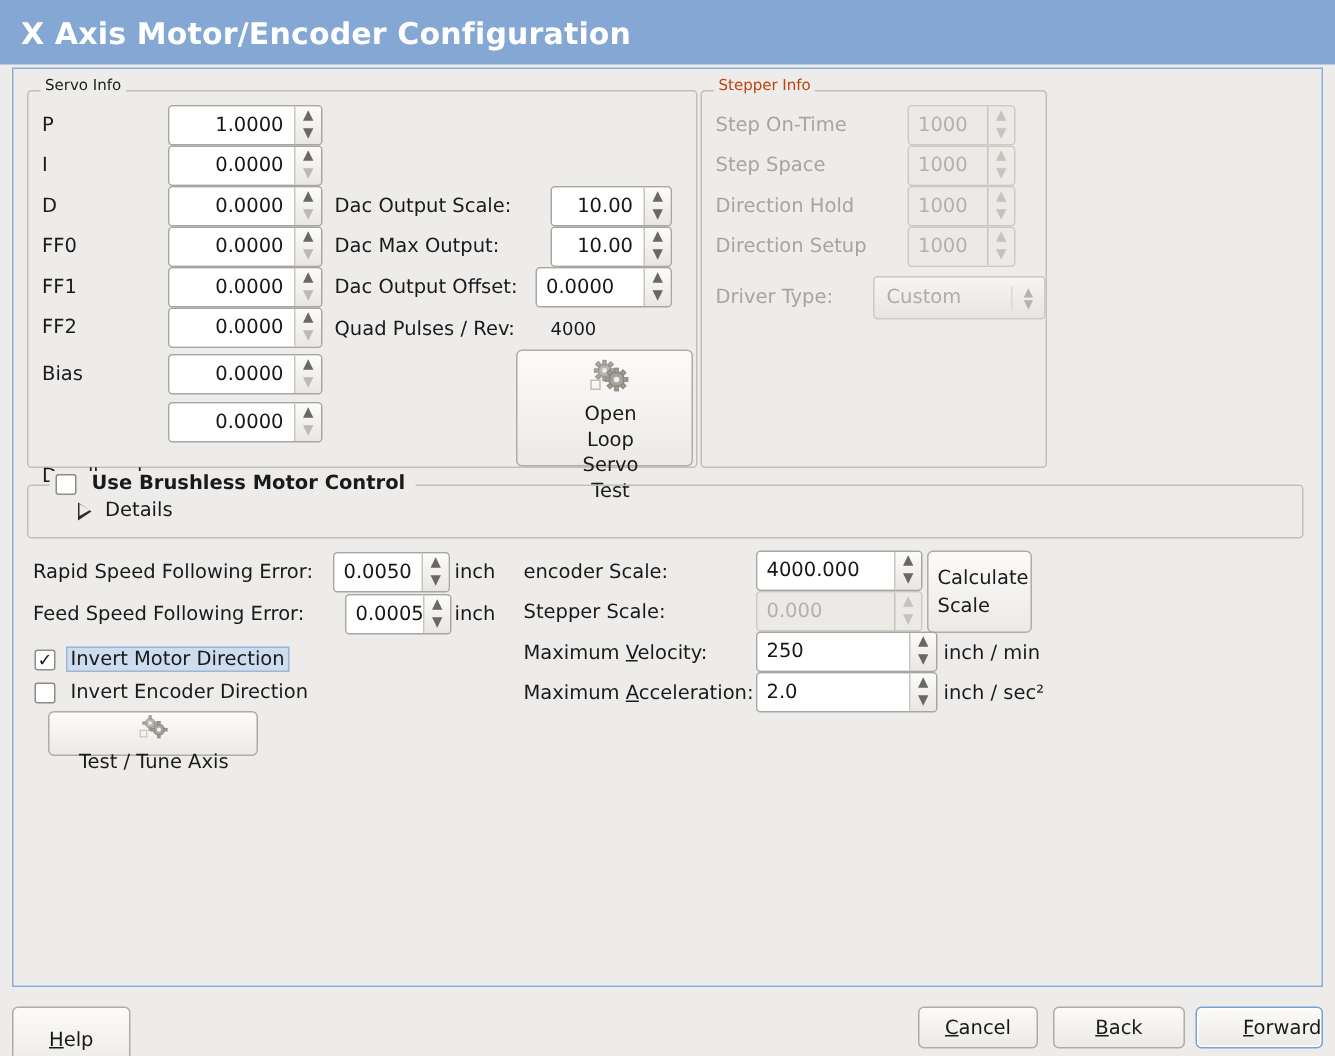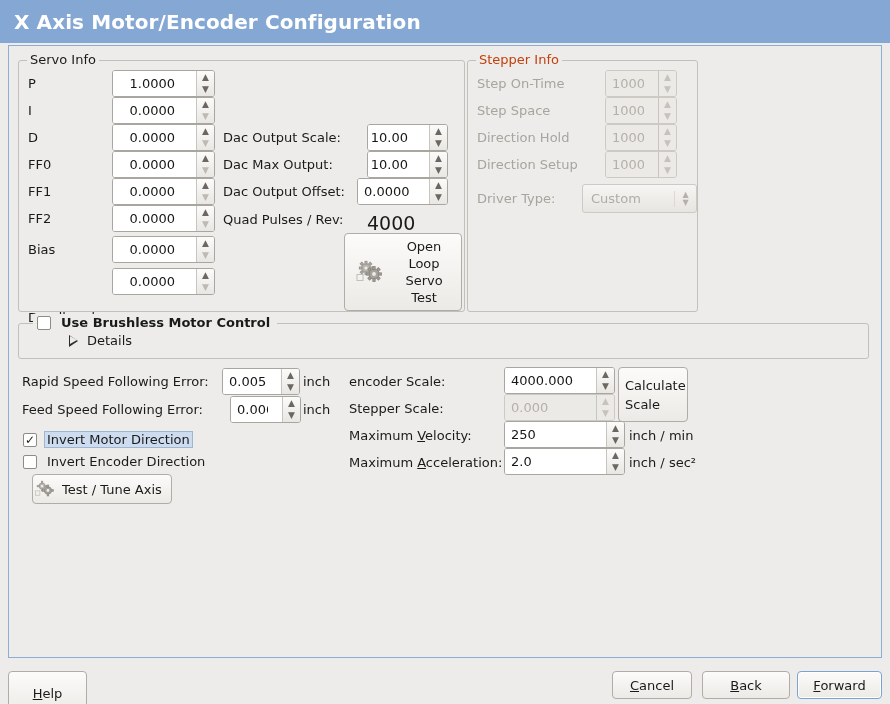--- a/index.html
+++ b/index.html
@@ -35,21 +35,21 @@
   .group {
     position: absolute;
     border: 1px solid #c3c0bb;
     border-radius: 3px;
     background: transparent;
   }
   .group > .legend {
     position: absolute; top: -9px; left: 8px;
     background: #edecea;
     padding: 0 3px;
-    font-size: 13px;
+    font-size: 10px;
     color: #1a1a1a;
     white-space: nowrap;
   }
   .group.disabled > .legend { color: #c2410c; }
 
   
   .lbl {
     position: absolute;
     font-size: 13px; color: #1a1a1a;
     white-space: nowrap;
@@ -60,21 +60,20 @@
 
   
   .spin {
     position: absolute;
     display: flex;
     height: 27px;
     background: #ffffff;
     border: 1px solid #a9a59f;
     border-radius: 3px;
     overflow: hidden;
-    gap: 14px;
   }
   .spin > .val {
     flex: 1 1 auto;
     display: flex; align-items: center; justify-content: flex-end;
     padding: 0 7px 0 5px;
     font-size: 13px; color: #161616;
     background: #ffffff;
     overflow: hidden; white-space: nowrap;
   }
   .spin.leftalign > .val { justify-content: flex-start; padding-left: 6px; }
@@ -120,25 +119,27 @@
 
   
   .btn {
     position: absolute;
     display: flex; align-items: center; justify-content: center;
     border: 1px solid #b0aca6; border-radius: 4px;
     background: linear-gradient(#fcfbfa,#eceae6);
     font-size: 13px; color: #1a1a1a;
     cursor: default;
     white-space: nowrap;
+    flex-direction: column;
   }
   .btn u { text-decoration: underline; }
   .btn.focus {
     border-color: #7aa3d2;
     box-shadow: inset 0 0 0 1px #ffffff;
+    align-items: flex-end;
   }
 
   
   .gear { display:block; }
 
   
   .check {
     position: absolute;
     display: flex; align-items: center; gap: 7px;
     font-size: 13px; color: #1a1a1a;
@@ -185,21 +186,21 @@
   .tri::after {
     content: "";
     position: absolute; left: -8px; top: -4.5px;
     width: 0; height: 0;
     border-top: 4.5px solid transparent;
     border-bottom: 4.5px solid transparent;
     border-left: 7px solid #edecea;
   }
 
   
-  .sval { position: absolute; font-size: 19px; color: #1a1a1a; }
+  .sval { position: absolute; font-size: 12px; color: #1a1a1a; }
 
   
   .actionbar { position: absolute; left: 0; top: 658px; width: 890px; height: 46px; }
 </style>
 </head>
 <body>
 
 <div class="titlebar">
   <div class="title">X Axis Motor/Encoder Configuration</div>
 </div>
@@ -397,21 +398,21 @@
           <span>▼</span>
         </span>
     </div>
   </div>
 
   <div class="group" style="left:9px; top:277px; width:851px; height:36px;">
     <div class="check bold" style="left:14px; top:-10px; background:#edecea; padding:0 4px;">
       <span class="box"></span>
       <span class="ctxt">Use Brushless Motor Control</span>
     </div>
-    <div class="expander" style="left:30px; top:9px;padding-left:20px;">
+    <div class="expander" style="left:13px; top:9px;padding-left:20px;">
       <span class="tri"></span>
       <span>Details</span>
     </div>
   </div>
 
   <span class="lbl" style="left:13px; top:328px;">Rapid Speed Following Error:</span>
   <div class="spin leftalign" style="left:213px; top:322px; width:78px;">
     <span class="val">0.0050</span>
     <span class="arrows">
         <span>▲</span>

